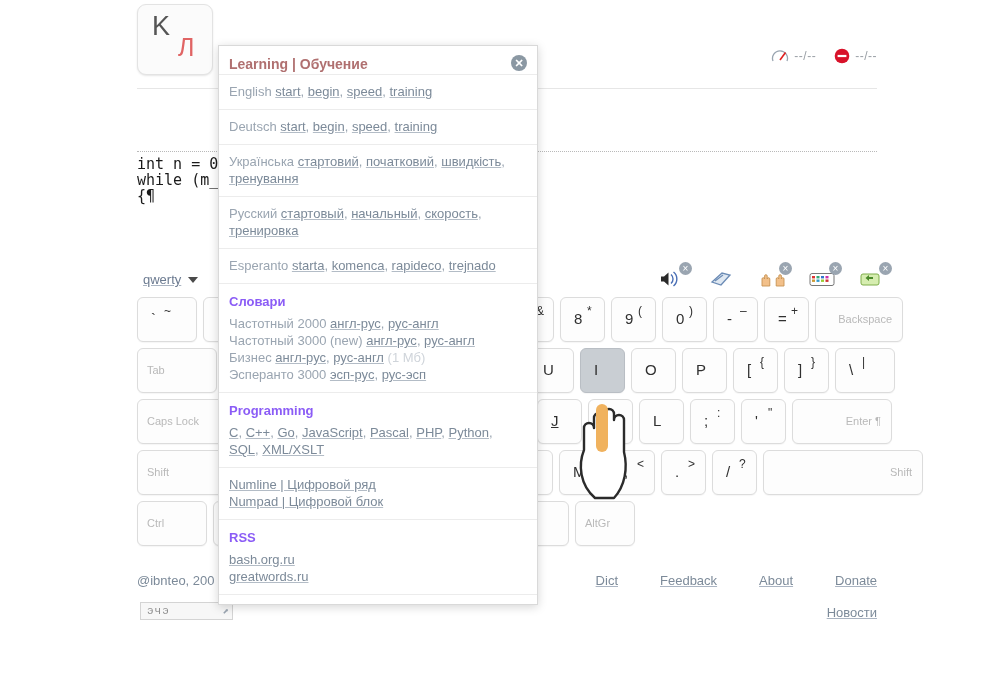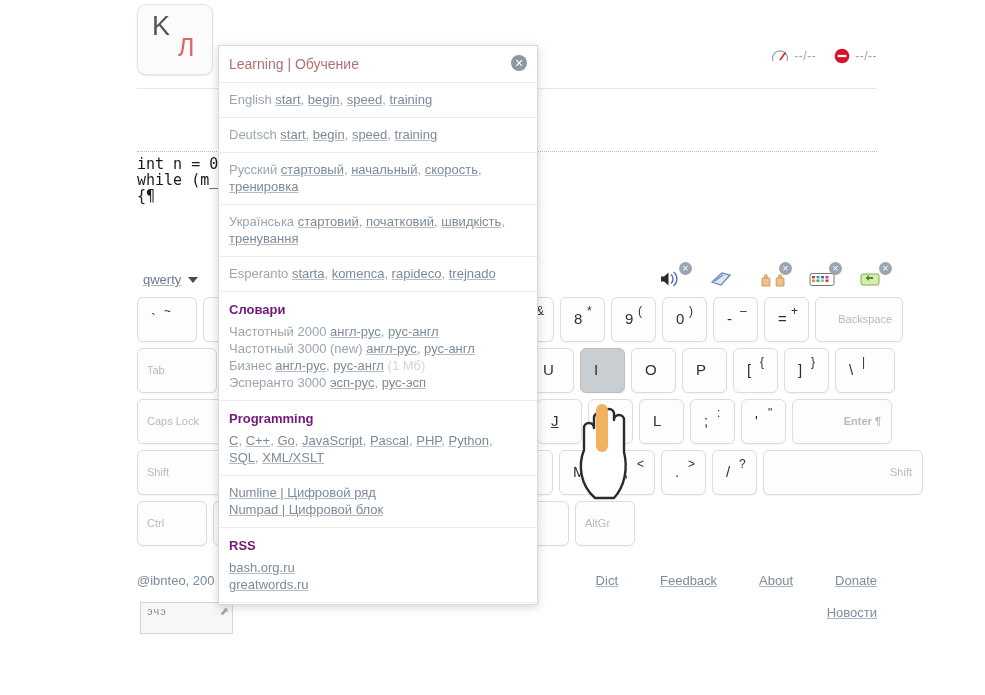--- a/index.html
+++ b/index.html
@@ -125,21 +125,21 @@
     font-size: 11px; color: #b9b9b9;
   }
   .key .mod.right {
     left: auto; right: 10px;
   }
   .key .homekey { text-decoration: underline; }
   .key.w60 { min-width: 60px; }
   .key.w70 { min-width: 70px; }
   .key.w80 { min-width: 80px; }
   .key.w88 { min-width: 88px; }
-  .key.w100 { min-width: 100px; font-weight: bold; }
+  .key.w100 { min-width: 100px; }
   .key.w110 { min-width: 110px; }
   .key.w160 { min-width: 160px; }
   .key.w290 { min-width: 290px; }
 
   
   #hand {
     position: absolute; left: 570px; top: 390px;
     width: 80px; height: 110px; pointer-events: none;
   }
 
@@ -155,23 +155,24 @@
     position: absolute; right: 0; top: 6px;
     display: flex; gap: 42px;
   }
   #footer-links a, #news-link a {
     font-size: 13px; color: #7c8a99;
     text-decoration: underline; text-decoration-color: #aab4c2;
   }
   #news-link { position: absolute; right: 0; top: 36px; }
   #mini-input {
     position: absolute; left: 3px; top: 35px;
-    width: 93px; height: 32px;
+    width: 93px; height: 18px;
     border: 1px solid #d4d4d4; background:#f7f7f7;
     box-sizing: border-box;
+    font-family: Liberation Mono, monospace;
   }
   #mini-input .txt {
     position: absolute; left: 6px; top: 2px;
     font-size: 11px; color: #8e8e8e; letter-spacing: 1px;
   }
   #mini-input .resize {
     position: absolute; right: 3px; top: 2px;
     font-size: 11px; color: #9aa5b1;
   }
 
@@ -181,22 +182,22 @@
     left: 218px; top: 45px;
     width: 320px; height: 560px;
     background: #ffffff;
     border: 1px solid #d9d9d9;
     box-shadow: 0 2px 9px rgba(0,0,0,0.17);
     box-sizing: border-box;
     overflow: hidden;
   }
   #popup-title {
     position: relative;
-    padding: 10px 12px 10px 10px;
-    font-size: 14px; font-weight: normal; color: #b07070;
+    padding: 10px 12px 2px 10px;
+    font-size: 14px; font-weight: bold; color: #b07070;
     border-bottom: 1px solid #ececec;
   }
   #popup-close {
     position: absolute; right: 10px; top: 9px;
     width: 16px; height: 16px; border-radius: 50%;
     background: #8b98a3; color: #fff;
     font-size: 11px; line-height: 16px; text-align: center;
     font-family: "Liberation Sans", sans-serif;
     cursor: pointer;
   }
@@ -207,21 +208,21 @@
   }
   .sec.nb { border-bottom: none; }
   .sec a {
     color: #7c8a99;
     text-decoration: underline; text-decoration-color: #b3bcc6;
     cursor: pointer;
   }
   .sec .lang { color: #9aa5b1; }
   .sec h4 {
     margin: 1px 0 5px 0;
-    font-size: 13px; font-weight: bold; color: #701a75;
+    font-size: 13px; font-weight: bold; color: #8b5cf6;
   }
   .sec .dim { color: #cfd4da; }
 </style>
 </head>
 <body>
 
 <div id="app">
 
   <div id="logo-key">
     <span class="lat">K</span>
@@ -540,22 +541,22 @@
   </div>
 
   <div id="popup">
     <div id="popup-title">
       <span>Learning | Обучение</span>
       <span id="popup-close">✕</span>
     </div>
     <div id="popup-body">
         <div class="sec"><span class="lang">English </span><a>start</a>, <a>begin</a>, <a>speed</a>, <a>training</a></div>
         <div class="sec"><span class="lang">Deutsch </span><a>start</a>, <a>begin</a>, <a>speed</a>, <a>training</a></div>
+        <div class="sec"><span class="lang">Українська </span><a>стартовий</a>, <a>початковий</a>, <a>швидкість</a>, <a>тренування</a></div>
         <div class="sec"><span class="lang">Русский </span><a>стартовый</a>, <a>начальный</a>, <a>скорость</a>, <a>тренировка</a></div>
-        <div class="sec"><span class="lang">Українська </span><a>стартовий</a>, <a>початковий</a>, <a>швидкість</a>, <a>тренування</a></div>
         <div class="sec"><span class="lang">Esperanto </span><a>starta</a>, <a>komenca</a>, <a>rapideco</a>, <a>trejnado</a></div>
         <div class="sec">
           <h4>Словари</h4>
           <div>Частотный 2000 <a>англ-рус</a>, <a>рус-англ</a></div>
           <div>Частотный 3000 (new) <a>англ-рус</a>, <a>рус-англ</a></div>
           <div>Бизнес <a>англ-рус</a>, <a>рус-англ</a><span class="dim"> (1 Мб)</span></div>
           <div>Эсперанто 3000 <a>эсп-рус</a>, <a>рус-эсп</a></div>
         </div>
         <div class="sec">
           <h4>Programming</h4>

